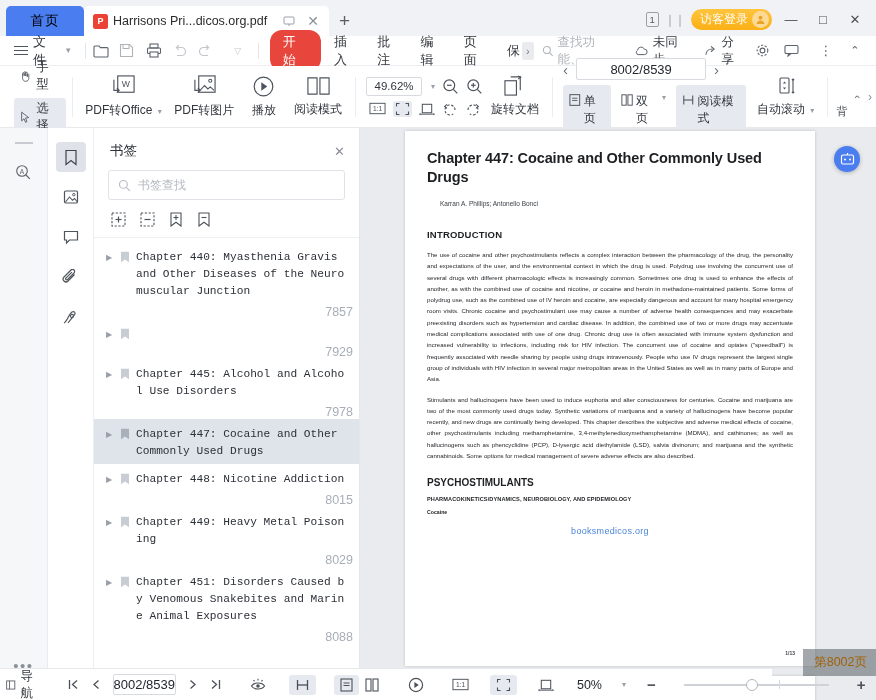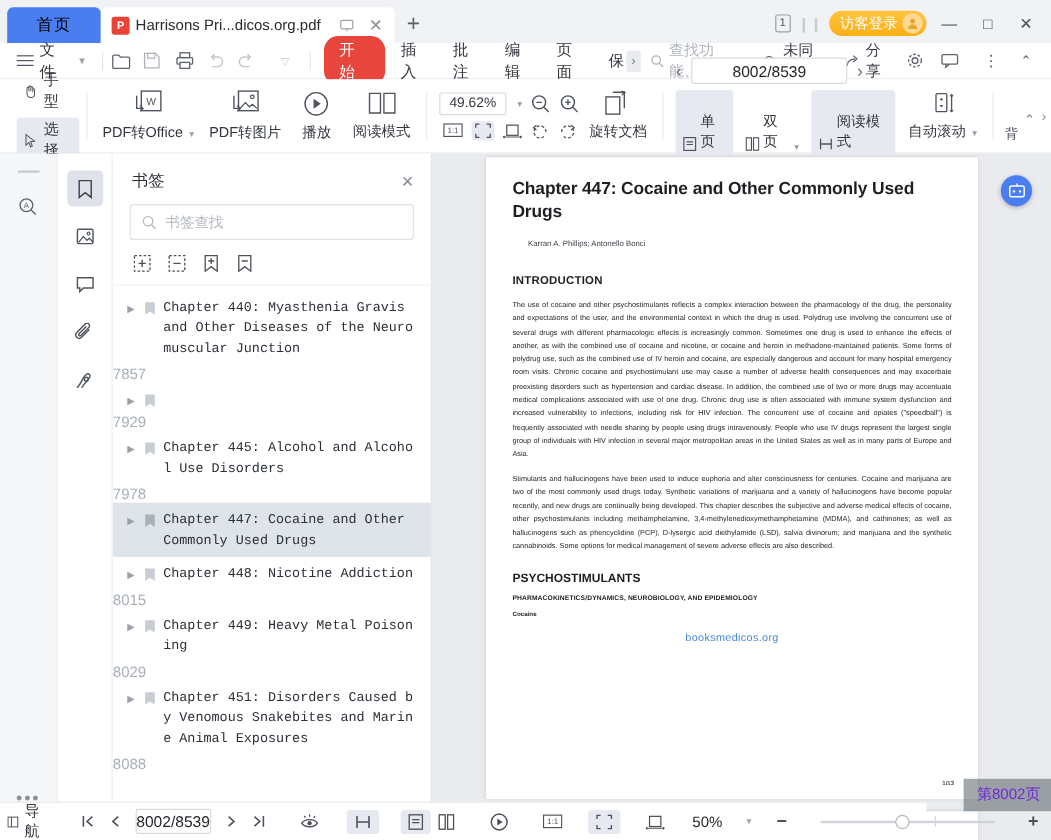--- a/index.html
+++ b/index.html
@@ -118,21 +118,21 @@
   .ibtn { color: #4b5059; font-size: 13px; display: inline-flex; align-items: center; }
   .ibtn.boxed { background: #e6eaf0; border-radius: 3px; padding: 1px 2px; }
   .page-col { display: flex; flex-direction: column; gap: 5px; padding: 0 4px; }
   .page-top { display: flex; align-items: center; gap: 8px; }
   .page-inp {
     width: 130px; height: 22px; border: 1px solid #d7dadf; border-radius: 2px;
     display: flex; align-items: center; justify-content: center;
     font-size: 13px; color: #23272c; background: #fff;
   }
   .page-bot { display: flex; align-items: center; gap: 4px; }
-  .chip { display: flex; align-items: flex-end; gap: 3px; padding: 18px 6px; border-radius: 3px; font-size: 12px; }
+  .chip { display: flex; align-items: flex-start; gap: 3px; padding: 8px 6px; border-radius: 3px; font-size: 12px; }
   .chip.active { background: #e6eaf0; }
   .rb-right { margin-left: auto; display: flex; align-items: center; height: 100%; }
   .rb-collapse {
     writing-mode: vertical-rl; font-size: 11px; color: #4b5059;
     display: flex; flex-direction: column; align-items: center; gap: 3px;
   }
 
   
   .rail {
     position: absolute; top: 128px; left: 0; width: 48px; height: 572px;
@@ -181,21 +181,21 @@
     padding: 7px 10px 4px 12px; position: relative;
   }
   .bm-item.active { background: #dfe4ea; }
   .bm-arrow { color: #9aa0a8; font-size: 8px; padding-top: 4px; flex: 0 0 9px; }
   .bm-flag { flex: 0 0 11px; padding-top: 2px; }
   .bm-text {
     flex: 1 1 auto; font-family: "Liberation Mono", monospace;
     font-size: 11.2px; line-height: 17px; color: #2c3037; word-break: break-all;
   }
   .bm-page {
-    font-size: 12.5px; color: #a8aeb6;
+    text-align: right; font-size: 12.5px; color: #a8aeb6;
     font-family: "Liberation Sans", sans-serif; padding-right: 6px; margin-top: 1px;
   }
 
   
   .viewport {
     position: absolute; top: 128px; left: 360px; width: 516px; height: 572px;
     background: #e9ebee; overflow: hidden;
   }
   .page {
     position: absolute; left: 45px; top: 3px; width: 410px; height: 535px;
@@ -228,21 +228,21 @@
   .p2-date { font-size: 5px; font-weight: bold; color: #30343a; }
 
   .vp-float {
     position: absolute; right: 16px; top: 18px; width: 26px; height: 26px;
     border-radius: 50%; background: #4a7df0; color: #fff;
     display: flex; align-items: center; justify-content: center; font-size: 12px;
     box-shadow: 0 1px 4px rgba(0,0,0,.25);
   }
   .vp-toast {
     position: absolute; right: 0; bottom: 24px;
-    background: rgba(90,96,104,.55); color: #6d28d9;
+    background: rgba(90,96,104,.55); color: #a16207;
     font-size: 12.5px; padding: 5px 9px 5px 11px;
   }
 
   
   .statusbar {
     position: absolute; bottom: 0; left: 0; width: 772px; height: 32px;
     background: #fff; border-top: 1px solid #e6e8eb;
     display: flex; align-items: center; font-size: 12.5px; color: #33373d;
   }
   .sb-sep { width: 1px; height: 16px; background: #e6e8eb; margin: 0 9px; }

